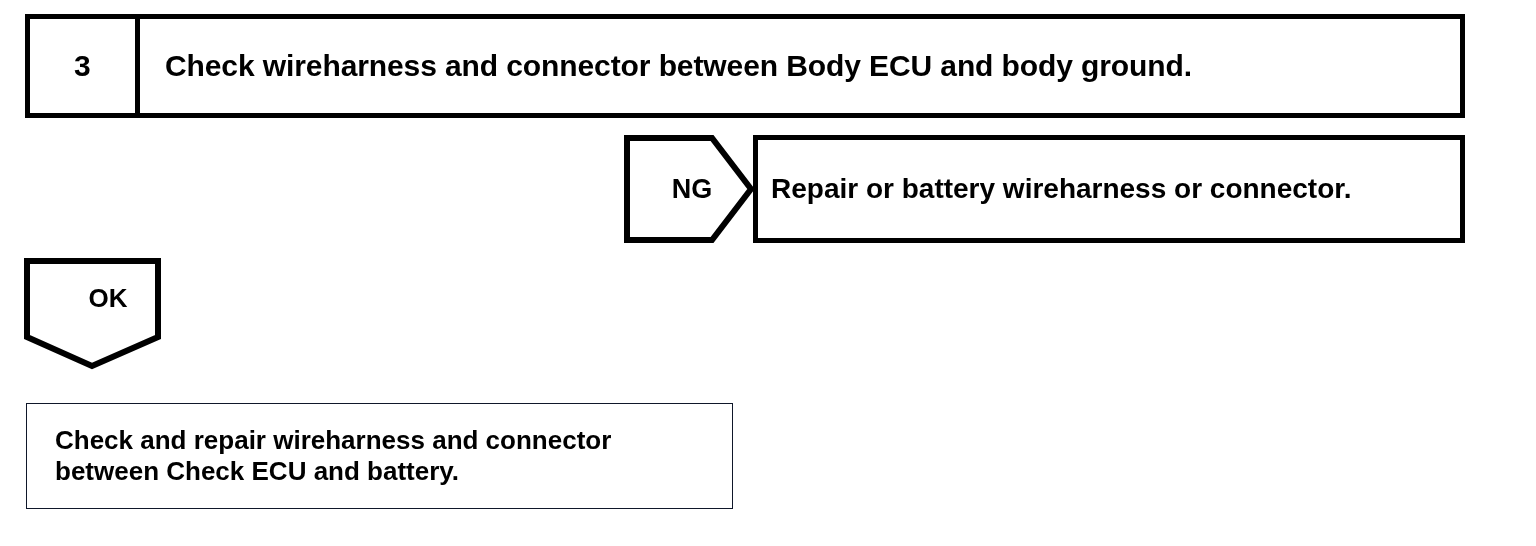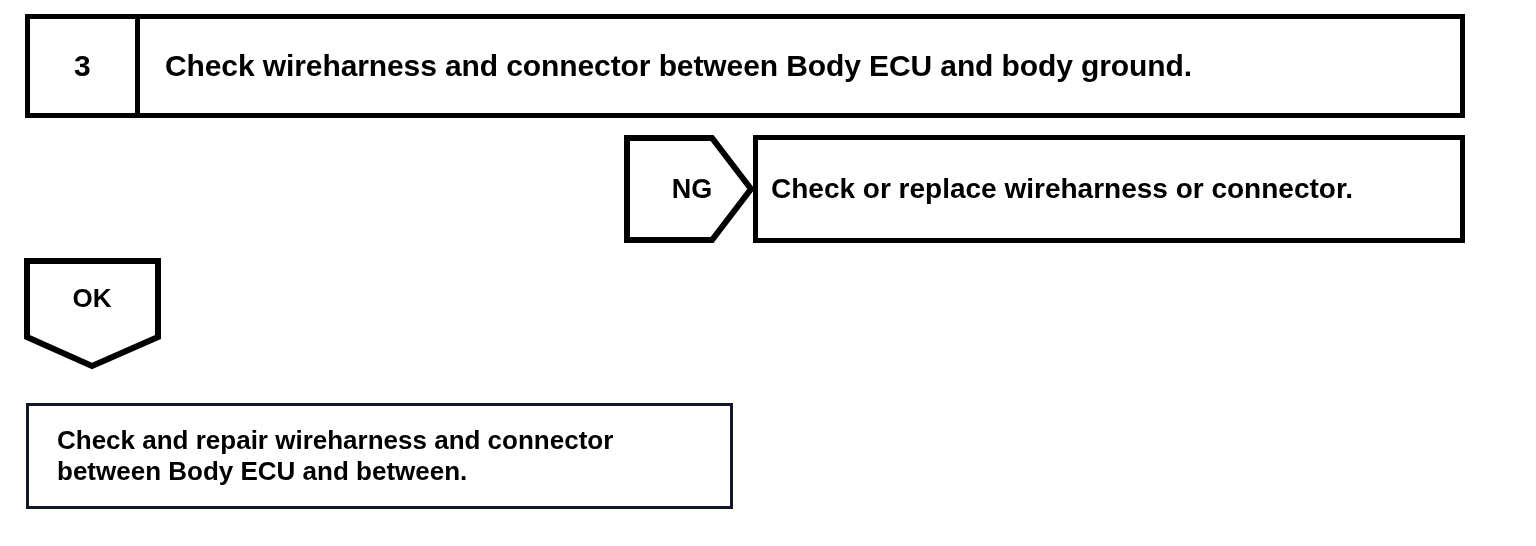--- a/index.html
+++ b/index.html
@@ -113,38 +113,38 @@
     height: 112px;
   }
   .ok-wrap svg {
     position: absolute;
     left: 0;
     top: 0;
     display: block;
   }
   .ok-label {
     position: absolute;
-    left: 0;
+    left: 16px;
     top: 0;
     width: 136px;
     height: 80px;
     display: flex;
     align-items: center;
     justify-content: center;
     font-size: 26px;
     font-weight: bold;
   }
 
   .ok-result-box {
     position: absolute;
     left: 26px;
     top: 403px;
     width: 707px;
     height: 106px;
-    border: 3px solid #0f172a;
+    border: 1px solid #0f172a;
     box-sizing: border-box;
     background: #fff;
     display: flex;
     flex-direction: column;
     justify-content: center;
     padding-left: 28px;
     font-size: 26px;
     font-weight: bold;
     line-height: 1.18;
   }
@@ -162,27 +162,27 @@
     <div class="step-text-cell">Check wireharness and connector between Body ECU and body ground.</div>
   </div>
 
   <div class="ng-wrap">
     <svg width="130" height="108" viewBox="0 0 130 108">
       <polygon points="3,3 88,3 127,54 88,105 3,105" fill="#ffffff" stroke="#000000" stroke-width="6" stroke-linejoin="miter"></polygon>
     </svg>
     <div class="ng-label">NG</div>
   </div>
 
-  <div class="ng-result-box">Check or replace wireharness or connector.</div>
+  <div class="ng-result-box">Repair or battery wireharness or connector.</div>
 
   <div class="ok-wrap">
     <svg width="140" height="112" viewBox="0 0 140 112">
       <polygon points="3,3 134,3 134,79 68,108 3,79" fill="#ffffff" stroke="#000000" stroke-width="6" stroke-linejoin="miter"></polygon>
     </svg>
     <div class="ok-label">OK</div>
   </div>
 
   <div class="ok-result-box">
     <div class="line">Check and repair wireharness and connector</div>
-    <div class="line">between Body ECU and between.</div>
+    <div class="line">between Check ECU and battery.</div>
   </div>
 
 </div>
 
 </body></html>

